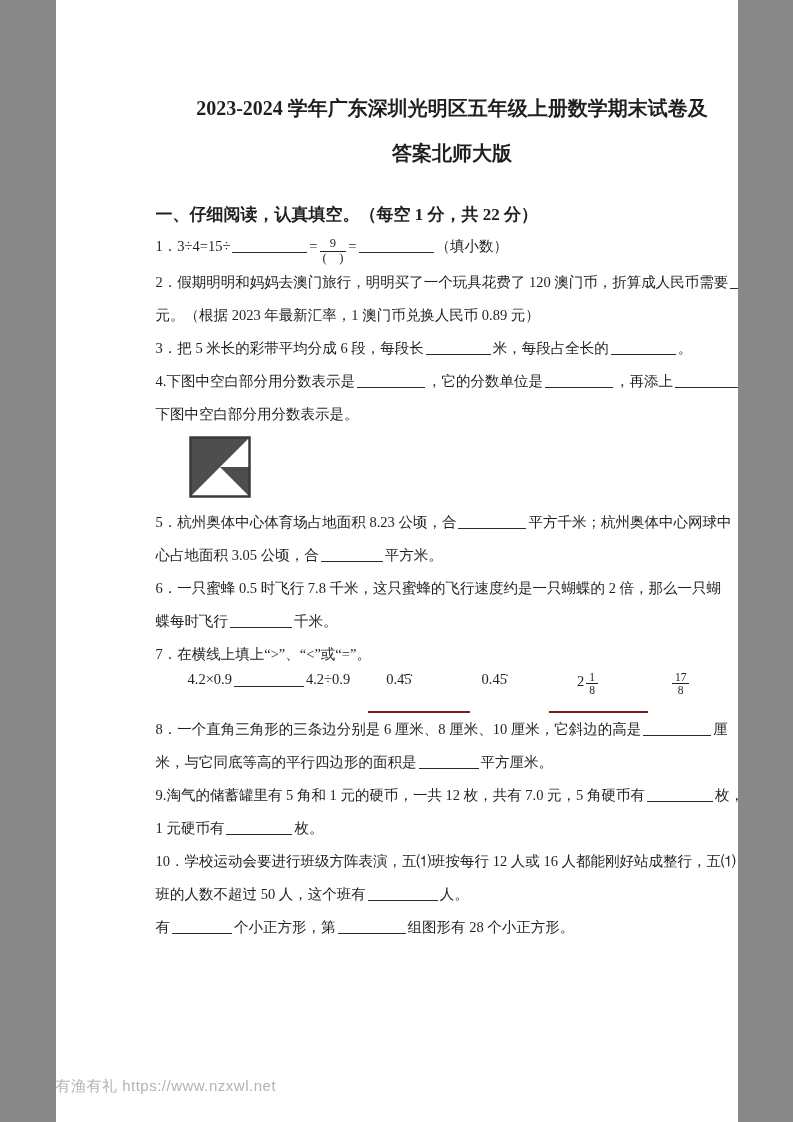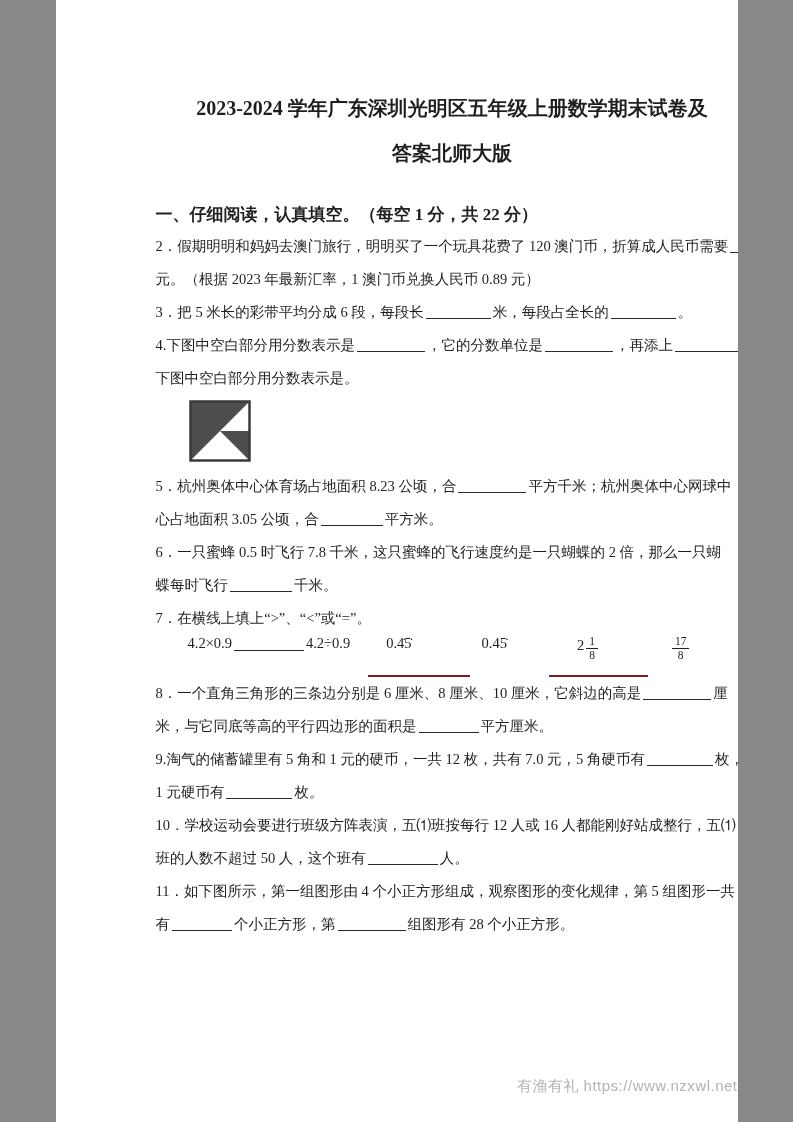--- a/index.html
+++ b/index.html
@@ -29,35 +29,36 @@
   .frac .fd { display: block; padding: 0 3px; }
   .frac.big { font-size: 12.5px; vertical-align: -11px; }
   .q7row { display: flex; height: 42px; font-size: 14.5px; margin-left: 32px; white-space: nowrap; }
   .ugroup { border-bottom: 2px solid #7f1d1d; display: inline-block; }
   .g2 { padding: 0 58px 1px 18px; margin-left: 18px; }
   .g3 { padding: 0 48px 1px 28px; margin-left: 42px; }
   .sp12 { margin-left: 12px; } .sp24 { margin-left: 24px; }
   .figure-wrap { margin: 5px 0 6px 33px; height: 64px; }
   .footer {
     position: absolute; left: 0; bottom: 26px; width: 100%;
-    text-align: right; color: #b3b3b3; font-size: 15px;
+    text-align: left; color: #b3b3b3; font-size: 15px;
     font-family: "Liberation Sans", "DejaVu Sans", sans-serif;
     letter-spacing: 0.5px;
   }
 </style>
 </head>
 <body>
 
 <div class="page">
   <div class="content">
 
     <h1 class="title"><span>2023-2024 学年广东深圳光明区五年级上册数学期末试卷及</span><br><span>答案北师大版</span></h1>
 
     <div class="sec-heading">一、仔细阅读，认真填空。（每空 1 分，共 22 分）</div>
 
+    <div class="line"><span>1．3÷4=15÷</span><span class="blank w75"></span><span>=</span><span class="frac big"><span class="fn">9</span><span class="fd">(　)</span></span><span>=</span><span class="blank w75"></span><span>（填小数）</span></div>
 
     <div class="line"><span>2．假期明明和妈妈去澳门旅行，明明买了一个玩具花费了 120 澳门币，折算成人民币需要</span><span class="blank w10"></span></div>
     <div class="line"><span>元。（根据 2023 年最新汇率，1 澳门币兑换人民币 0.89 元）</span></div>
 
     <div class="line"><span>3．把 5 米长的彩带平均分成 6 段，每段长</span><span class="blank w65"></span><span>米，每段占全长的</span><span class="blank w65"></span><span>。</span></div>
 
     <div class="line"><span>4.下图中空白部分用分数表示是</span><span class="blank w68"></span><span>，它的分数单位是</span><span class="blank w68"></span><span>，再添上</span><span class="blank w68"></span><span>个</span></div>
     <div class="line"><span>下图中空白部分用分数表示是。</span></div>
 
     <div class="figure-wrap">
@@ -93,19 +94,18 @@
 
     <div class="line"><span>8．一个直角三角形的三条边分别是 6 厘米、8 厘米、10 厘米，它斜边的高是</span><span class="blank w68"></span><span>厘</span></div>
     <div class="line"><span>米，与它同底等高的平行四边形的面积是</span><span class="blank w60"></span><span>平方厘米。</span></div>
 
     <div class="line"><span>9.淘气的储蓄罐里有 5 角和 1 元的硬币，一共 12 枚，共有 7.0 元，5 角硬币有</span><span class="blank w66"></span><span>枚，</span></div>
     <div class="line"><span>1 元硬币有</span><span class="blank w66"></span><span>枚。</span></div>
 
     <div class="line"><span>10．学校运动会要进行班级方阵表演，五⑴班按每行 12 人或 16 人都能刚好站成整行，五⑴</span></div>
     <div class="line"><span>班的人数不超过 50 人，这个班有</span><span class="blank w70"></span><span>人。</span></div>
 
-    <div class="line"><span>11．如下图所示，第一组图形由 4 个小正方形组成，观察图形的变化规律，第 5 组图形一共</span></div>
     <div class="line"><span>有</span><span class="blank w60"></span><span>个小正方形，第</span><span class="blank w68"></span><span>组图形有 28 个小正方形。</span></div>
 
   </div>
 
   <div class="footer">有渔有礼 https://www.nzxwl.net</div>
 </div>
 
 </body></html>

